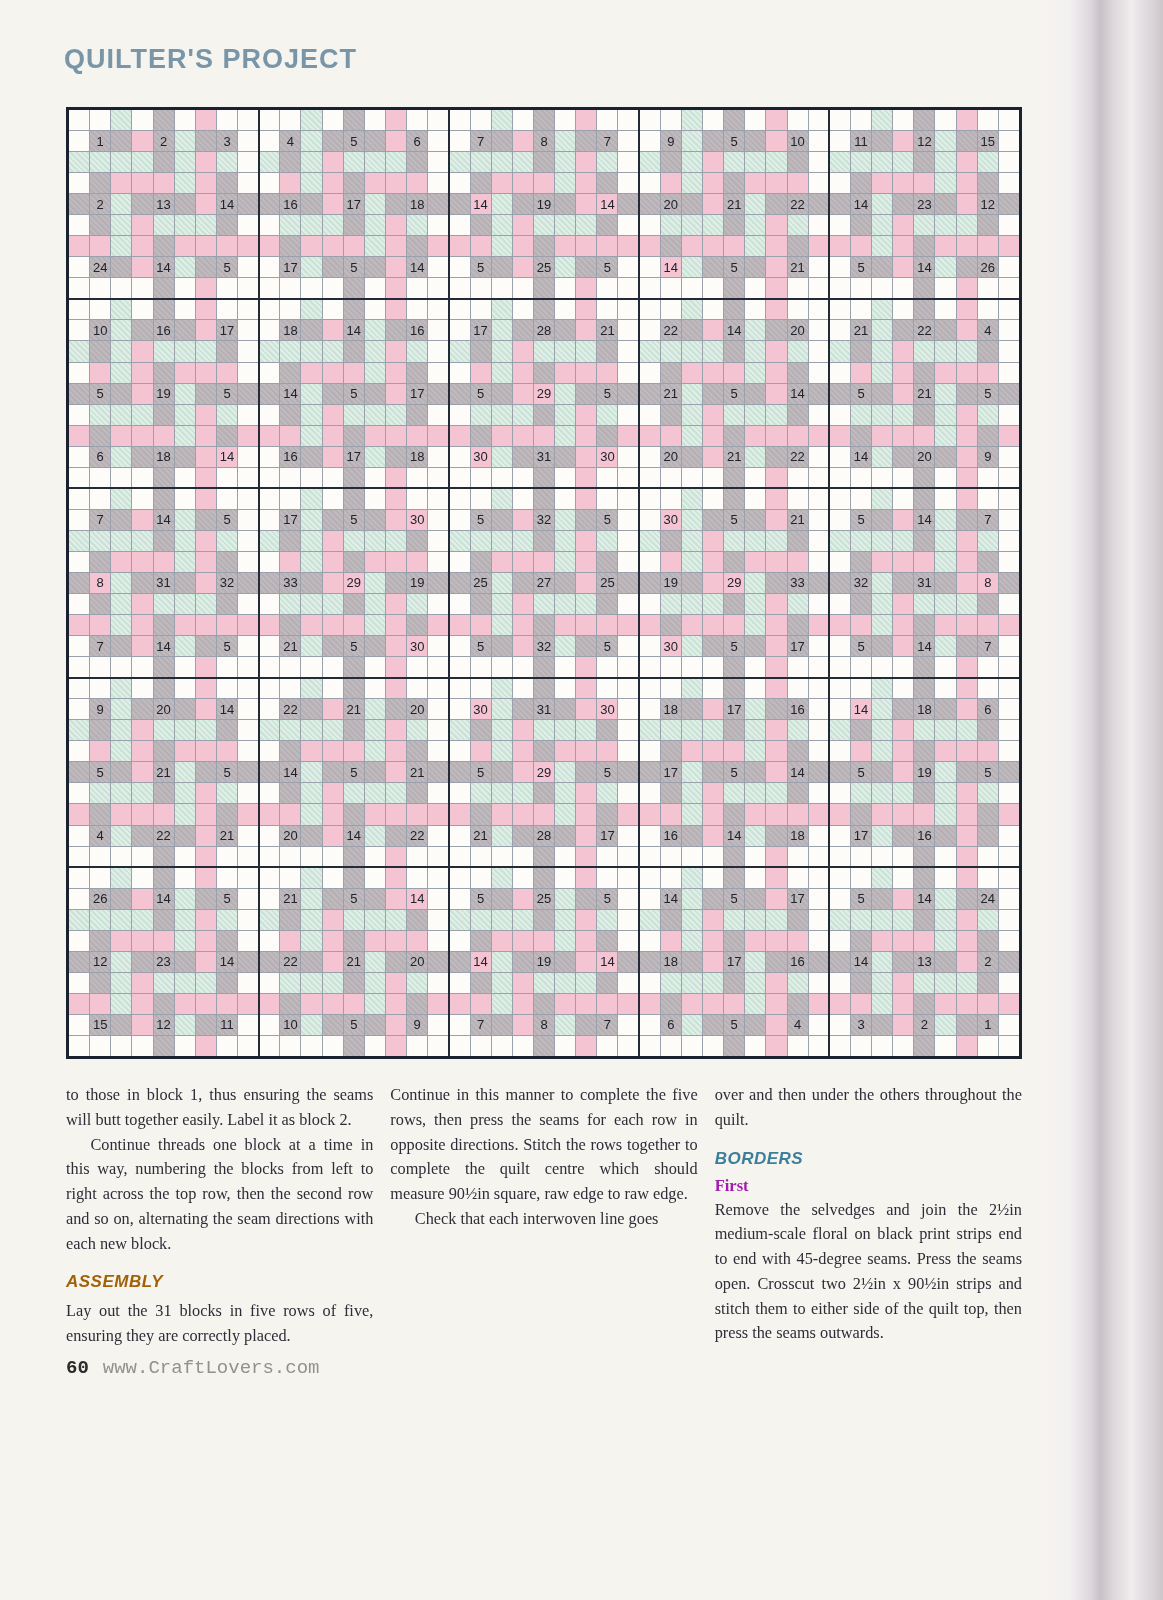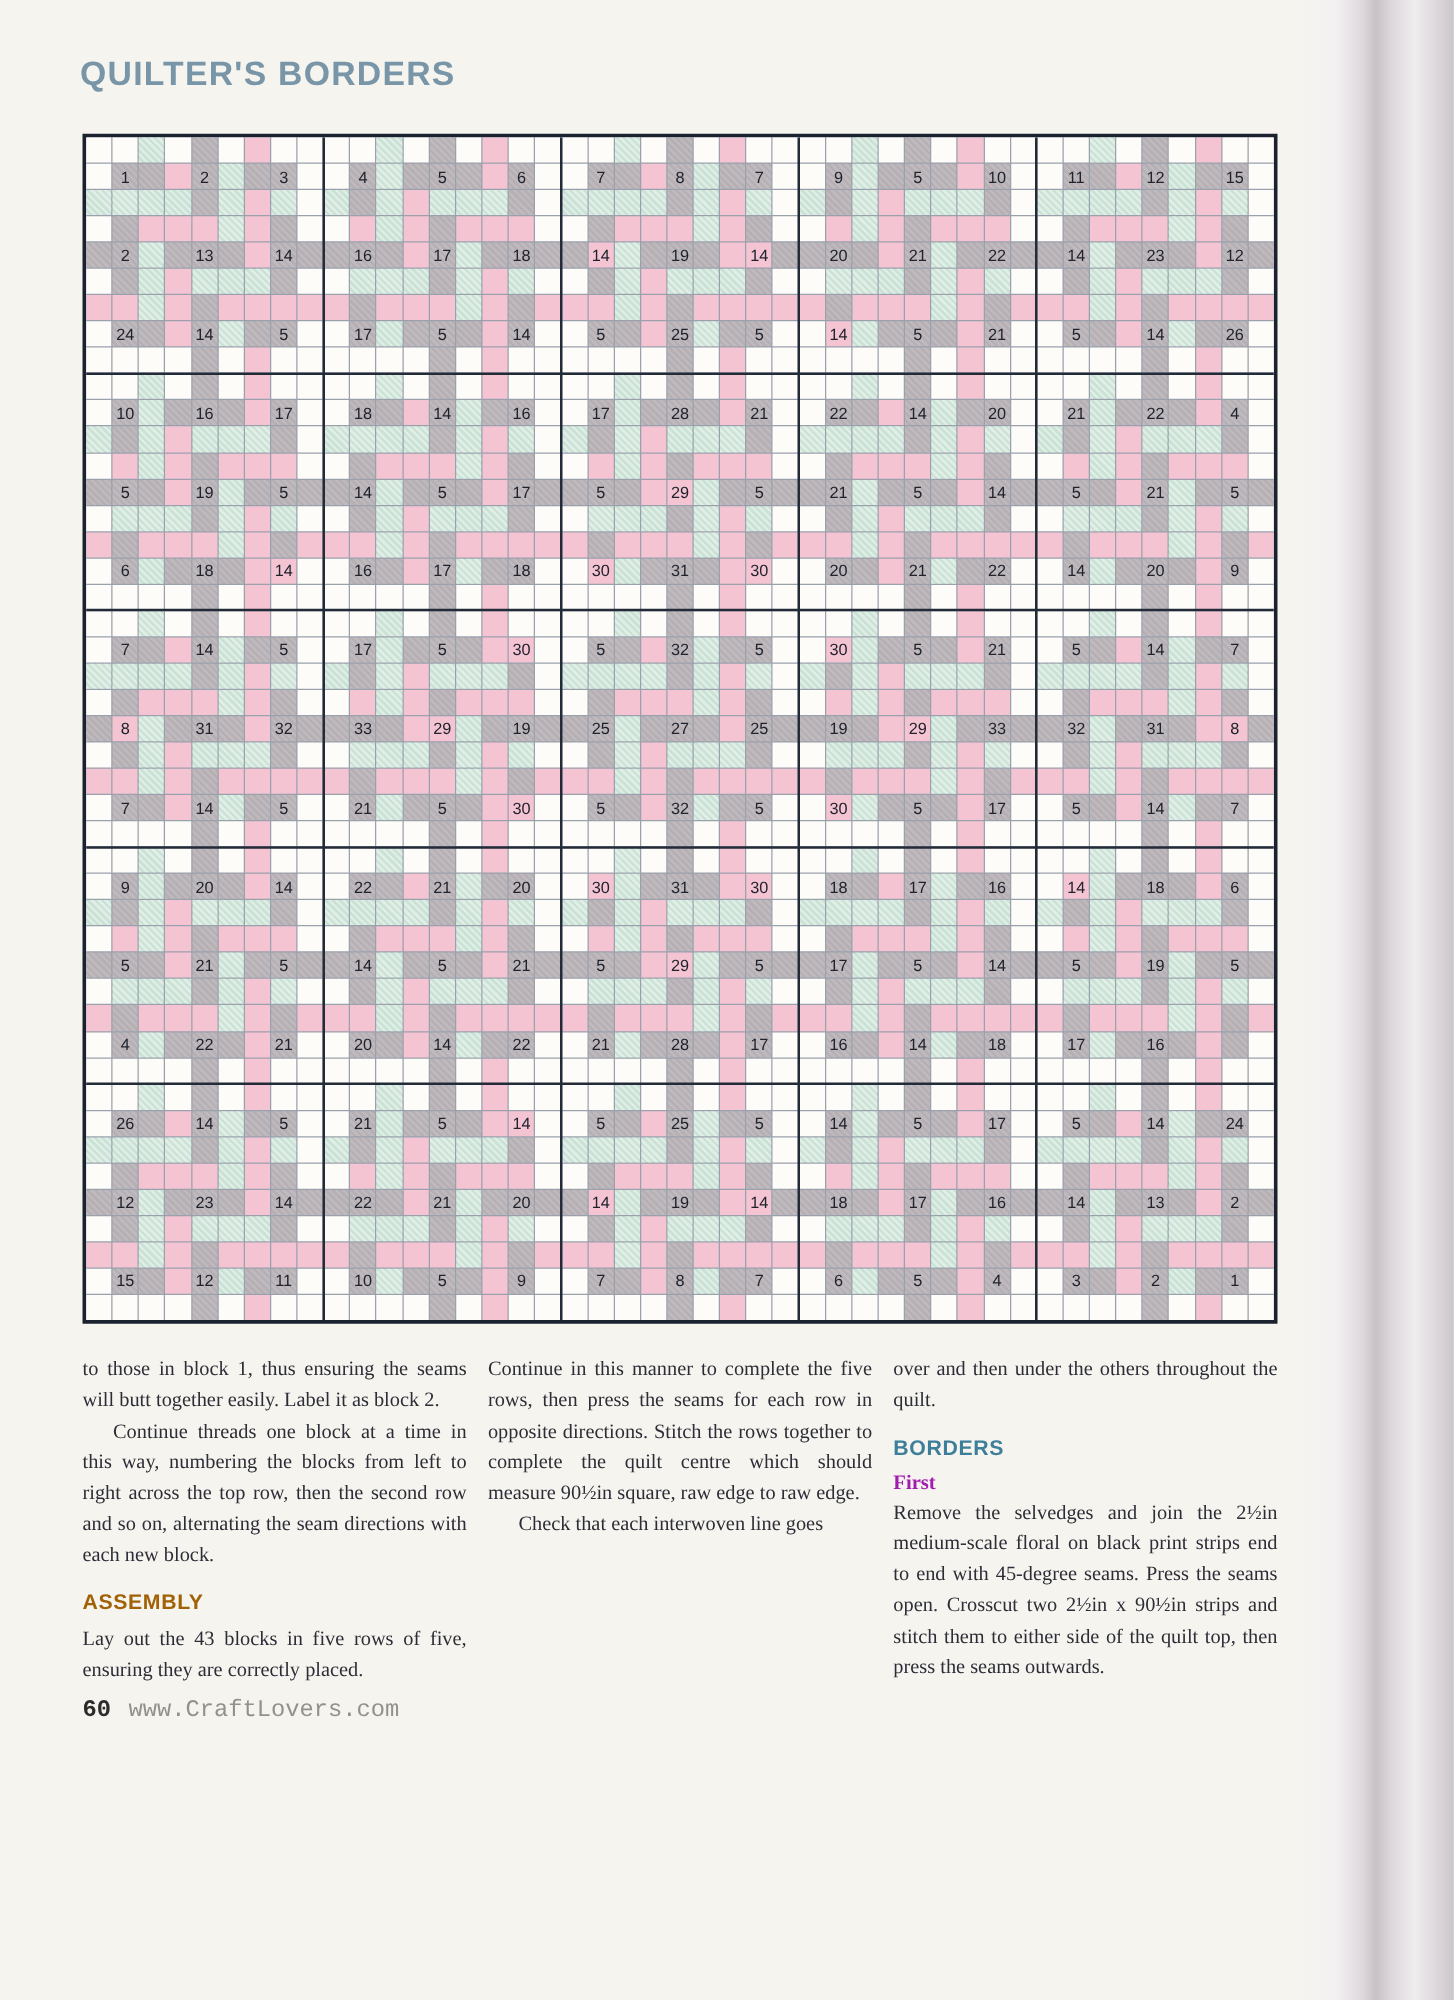--- a/index.html
+++ b/index.html
@@ -58,37 +58,38 @@
   .col{flex:1;min-width:0;}
   .col p{
     margin:0;font-size:16.3px;line-height:1.52;color:#2d2d37;
     text-align:justify;
   }
   .col p + p{text-indent:1.5em;}
   .col .h-accent{
     font-family:"Liberation Sans",sans-serif;font-weight:bold;
     font-size:17px;letter-spacing:.5px;color:#3d7f9b;
     margin:16px 0 7px 0;
+    font-style:italic;
   }
   .col .h-bold{
     font-weight:bold;font-size:16.5px;color:#a21caf;margin:0 0 2px 0;
   }
   .col .h-accent + p, .col .h-bold + p{text-indent:0;}
   
   .footer{
     position:absolute;left:66px;top:1357px;
     font-family:Liberation Mono, monospace;font-size:19px;
   }
   .footer .pagenum{font-weight:bold;color:#2c2c2c;}
   .footer .site{color:#93918b;margin-left:14px;}
 </style>
 </head>
 <body>
 
-<div class="page-title" style="color: rgb(121, 150, 168);">QUILTER'S BORDERS</div>
+<div class="page-title" style="color: rgb(121, 150, 168);">QUILTER'S PROJECT</div>
 
 <div class="quilt-wrap">
   <div class="quilt-grid" id="quiltGrid">
       <div class="cell cw"></div>
       <div class="cell cw"></div>
       <div class="cell cn"></div>
       <div class="cell cw"></div>
       <div class="cell cg"></div>
       <div class="cell cw"></div>
       <div class="cell cp"></div>
@@ -2121,21 +2122,21 @@
       <div class="blockline v" style="left: 759px;"></div>
       <div class="blockline h" style="top: 755.8px;"></div>
     </div>
 </div>
 
 <div class="article" id="article">
     <div class="col">
       <p>to those in block 1, thus ensuring the seams will butt together easily. Label it as block 2.</p>
       <p>Continue threads one block at a time in this way, numbering the blocks from left to right across the top row, then the second row and so on, alternating the seam directions with each new block.</p>
       <div class="h-accent" style="color: #a16207;">ASSEMBLY</div>
-      <p>Lay out the 43 blocks in five rows of five, ensuring they are correctly placed.</p>
+      <p>Lay out the 31 blocks in five rows of five, ensuring they are correctly placed.</p>
     </div>
     <div class="col">
       <p>Continue in this manner to complete the five rows, then press the seams for each row in opposite directions. Stitch the rows together to complete the quilt centre which should measure 90½in square, raw edge to raw edge.</p>
       <p>Check that each interwoven line goes</p>
     </div>
     <div class="col">
       <p>over and then under the others throughout the quilt.</p>
       <div class="h-accent" style="color: rgb(61, 127, 155);">BORDERS</div>
       <div class="h-bold">First</div>
       <p>Remove the selvedges and join the 2½in medium-scale floral on black print strips end to end with 45-degree seams. Press the seams open. Crosscut two 2½in x 90½in strips and stitch them to either side of the quilt top, then press the seams outwards.</p>

